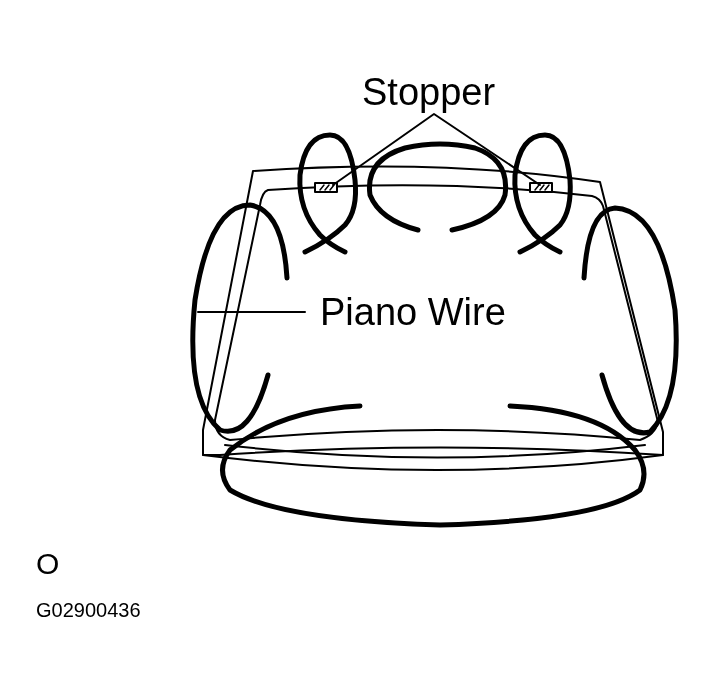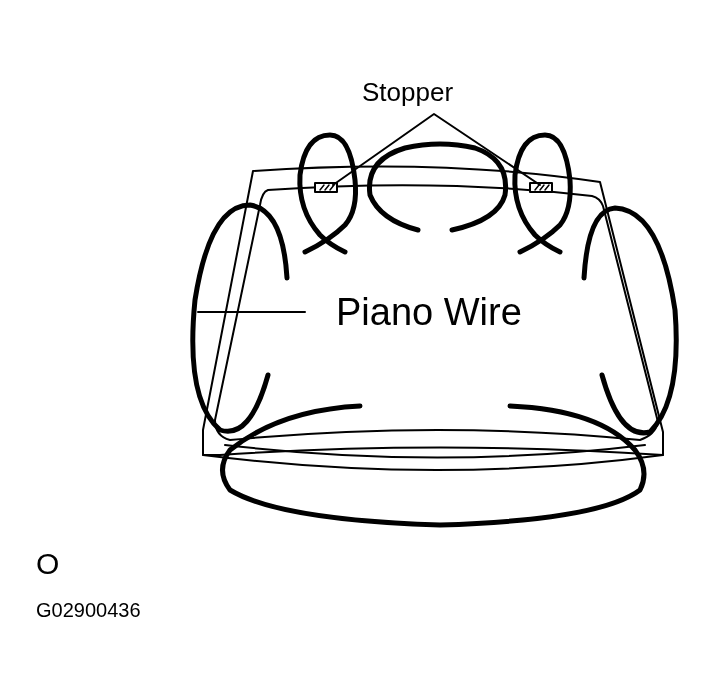--- a/index.html
+++ b/index.html
@@ -1,20 +1,20 @@
 <!DOCTYPE html>
 <html><head>
 <meta charset="utf-8">
 <style>
   html, body { margin: 0; padding: 0; background: #ffffff; }
   body { width: 719px; height: 696px; position: relative; overflow: hidden; font-family: "Liberation Sans", sans-serif; }
   svg.diagram { position: absolute; left: 0; top: 0; }
   .label { position: absolute; color: #000; font-family: "Liberation Sans", sans-serif; white-space: nowrap; }
-  .stopper-label { left: 362px; top: 70px; font-size: 26px; line-height: 44px; }
-  .piano-label { left: 336px; top: 290px; font-size: 38px; line-height: 44px; }
+  .stopper-label { left: 362px; top: 70px; font-size: 38px; line-height: 44px; }
+  .piano-label { left: 320px; top: 290px; font-size: 38px; line-height: 44px; }
   .view-letter { left: 36px; top: 546px; font-size: 30px; line-height: 36px; }
   .fig-code { left: 36px; top: 598px; font-size: 20px; line-height: 24px; text-align: right; }
 </style>
 </head>
 <body>
 
 <svg class="diagram" width="719" height="696" viewBox="0 0 719 696" xmlns="http://www.w3.org/2000/svg">
   <g fill="none" stroke="#000" stroke-linejoin="round" stroke-linecap="round">
 
     <path d="M253,171 Q440,158 600,182 L663,432 L663,455 Q440,440 220,455 L203,455 L203,430 Z" stroke-width="2"></path>

